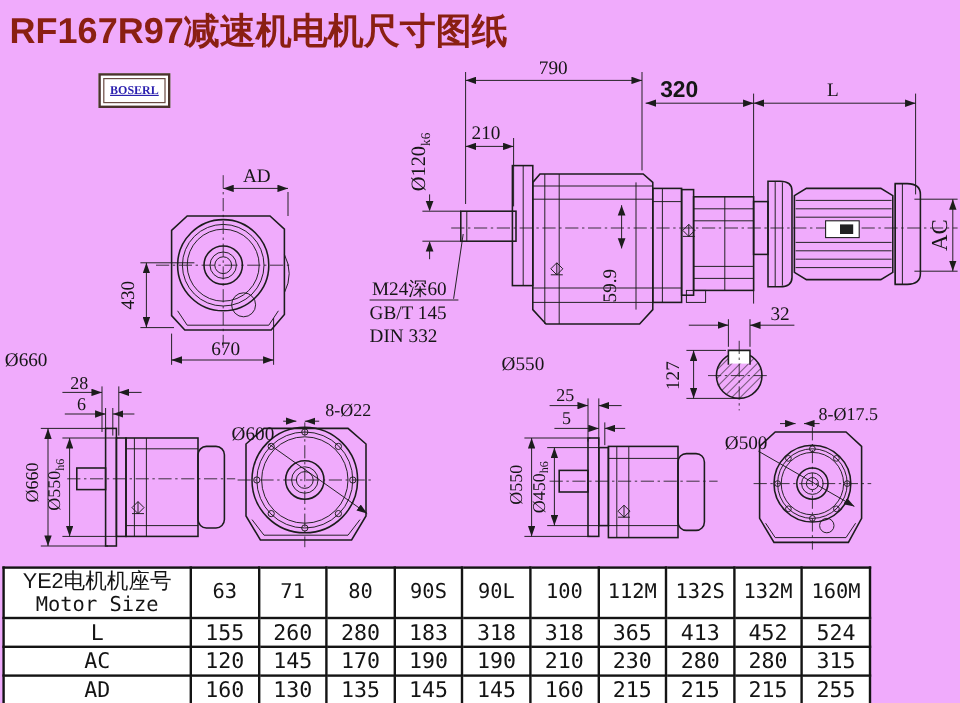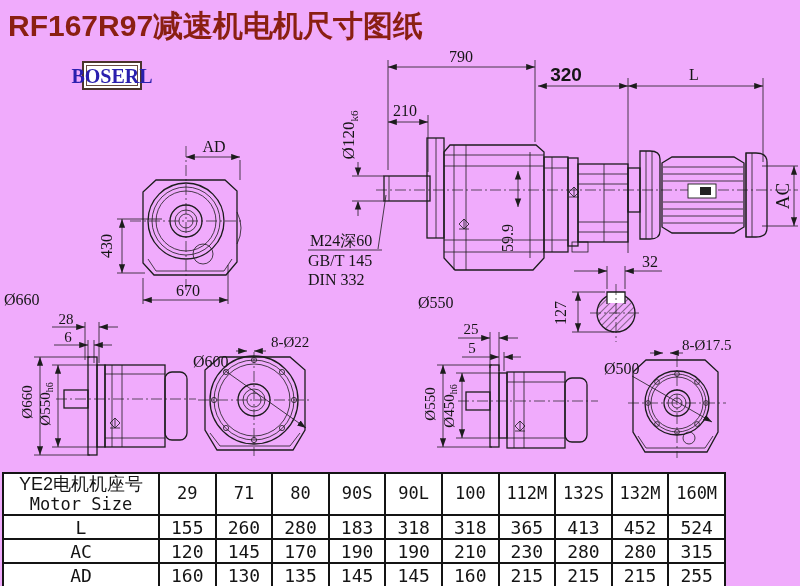--- a/index.html
+++ b/index.html
@@ -3,22 +3,22 @@
 <meta charset="utf-8">
 <style>
   html,body{margin:0;padding:0;background:#fff;}
   .sheet{position:relative;width:800px;height:586px;background:#f0abfc;overflow:hidden;
          font-family:"Liberation Serif",serif;color:#1c1c1c;}
   .title{position:absolute;left:8px;top:6px;font-family:"Liberation Sans",sans-serif;
          font-weight:800;font-size:30px;letter-spacing:0px;color:#8a1f12;white-space:nowrap;}
   .logo{position:absolute;left:82px;top:61px;width:56px;height:25px;border:2px solid #4a332c;
         background:#fff;display:flex;align-items:center;justify-content:center;}
   .logo-inner{border:1px solid #6a4a42;width:50px;height:19px;display:flex;align-items:center;justify-content:center;}
-  .logo-text{font-family:"Liberation Serif",serif;font-weight:bold;font-size:20px;color:#2a1fae;
-             letter-spacing:0px;line-height:1;}
+  .logo-text{font-family:"Liberation Serif",serif;font-weight:bold;font-size:10px;color:#2a1fae;
+             text-decoration:underline;letter-spacing:0px;line-height:1;}
   svg.drawing{position:absolute;left:0;top:0;}
   svg text{fill:#161616;font-family:"Liberation Serif",serif;}
   .ln{stroke:#1c1c1c;fill:none;stroke-width:1.3;}
   .lt{stroke:#1c1c1c;fill:none;stroke-width:0.8;}
   .cl{stroke:#1c1c1c;fill:none;stroke-width:0.7;stroke-dasharray:11 3 2 3;}
   .dimtxt{font-size:16px;}
   .dimtxt-s{font-size:15px;}
   .bolddim{font-family:"Liberation Sans",sans-serif;font-weight:bold;font-size:19px;}
   .size-table{position:absolute;left:2px;top:472px;border-collapse:collapse;table-layout:fixed;
               font-family:"DejaVu Sans Mono",monospace;}
@@ -360,21 +360,21 @@
         <col style="width: 56.6px;">
         <col style="width: 56.6px;">
         <col style="width: 56.6px;">
       </colgroup>
     <tbody id="tbody">
       <tr>
         <th class="hdr">
           <div class="cn">YE2电机机座号</div>
           <div>Motor Size</div>
         </th>
-      <th class="hdr">29</th>
+      <th class="hdr">63</th>
           <th class="hdr">71</th>
           <th class="hdr">80</th>
           <th class="hdr">90S</th>
           <th class="hdr">90L</th>
           <th class="hdr">100</th>
           <th class="hdr">112M</th>
           <th class="hdr">132S</th>
           <th class="hdr">132M</th>
           <th class="hdr">160M</th>
         </tr>

